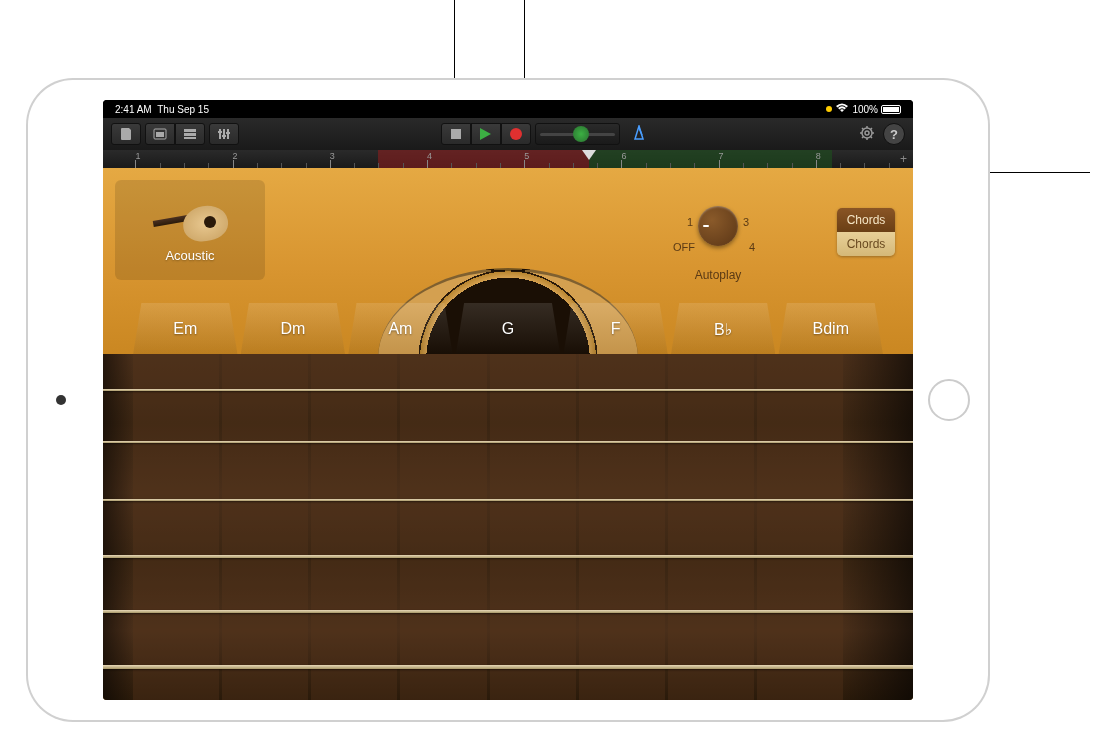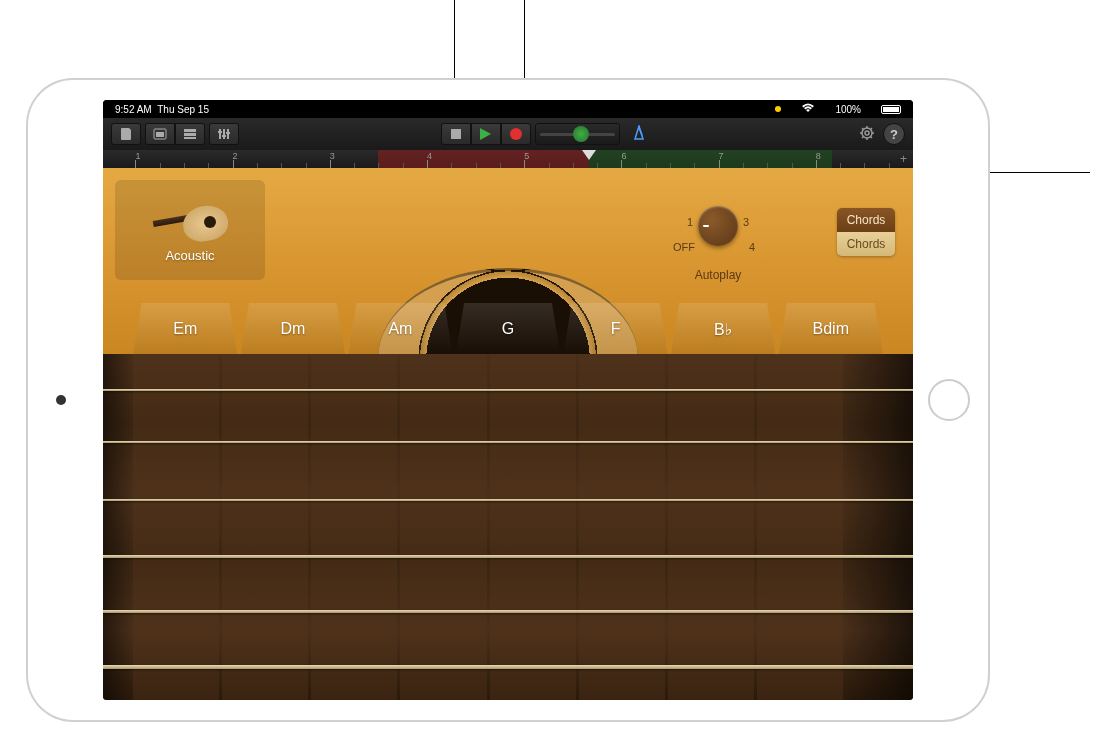--- a/index.html
+++ b/index.html
@@ -3,21 +3,21 @@
 <meta charset="utf-8">
 <style>
 *{margin:0;padding:0;box-sizing:border-box;font-family:-apple-system,BlinkMacSystemFont,sans-serif}
 body{background:#fff;width:1115px;height:737px;position:relative}
 .callout-line{position:absolute;background:#000}
 .ipad{position:absolute;left:28px;top:80px;width:960px;height:640px;background:#fff;border-radius:45px;box-shadow:0 0 0 2px #d0d0d0}
 .camera{position:absolute;left:28px;top:50%;width:10px;height:10px;background:#333;border-radius:50%;transform:translateY(-50%)}
 .home-btn{position:absolute;right:18px;top:50%;width:42px;height:42px;border:2px solid #ccc;border-radius:50%;transform:translateY(-50%);background:#fff}
 .screen{position:absolute;left:75px;top:20px;right:75px;bottom:20px;background:#000;border-radius:4px;overflow:hidden}
 .statusbar{height:18px;background:#000;display:flex;justify-content:space-between;align-items:center;padding:0 12px;color:#fff;font-size:10px}
-.statusbar .right{display:flex;align-items:center;gap:20px}
+.statusbar .right{display:flex;align-items:center;gap:3px}
 .status-dot{width:6px;height:6px;background:#ffcc00;border-radius:50%}
 .battery{width:20px;height:9px;border:1px solid #fff;border-radius:2px;position:relative}
 .battery::after{content:'';position:absolute;left:1px;top:1px;right:1px;bottom:1px;background:#fff}
 .toolbar{height:32px;background:linear-gradient(#2a2a2a,#1a1a1a);display:flex;align-items:center;padding:0 8px;gap:4px}
 .tb-btn{width:30px;height:22px;background:linear-gradient(#3a3a3a,#2a2a2a);border:1px solid #111;border-radius:3px;display:flex;align-items:center;justify-content:center;cursor:pointer}
 .tb-group{display:flex}
 .tb-group .tb-btn{border-radius:0}
 .tb-group .tb-btn:first-child{border-radius:3px 0 0 3px}
 .tb-group .tb-btn:last-child{border-radius:0 3px 3px 0}
 .tb-spacer{flex:1}
@@ -77,21 +77,21 @@
 <div class="callout-line" style="left:454px;top:0;width:1px;height:122px"></div>
 <div class="callout-line" style="left:524px;top:0;width:1px;height:122px"></div>
 <div class="callout-line" style="left:920px;top:172px;width:170px;height:1px"></div>
 
 <div class="ipad">
   <div class="camera"></div>
   <div class="home-btn"></div>
   <div class="screen">
 
     <div class="statusbar">
-      <span><span>9:52 AM</span>&nbsp;&nbsp;<span>Thu Sep 15</span></span>
+      <span><span>2:41 AM</span>&nbsp;&nbsp;<span>Thu Sep 15</span></span>
       <span class="right">
         <span class="status-dot"></span>
         <span><svg width="14" height="10" viewBox="0 0 14 10">
               <path d="M7 9 L5 7 Q7 5.5 9 7 Z M3 5 Q7 1.5 11 5 L9.5 6.5 Q7 4 4.5 6.5 Z M1 3 Q7 -2 13 3 L11.5 4.5 Q7 0 2.5 4.5 Z" fill="#fff"></path>
             </svg></span>
         <span>100%</span>
         <span class="battery"></span>
       </span>
     </div>
 

